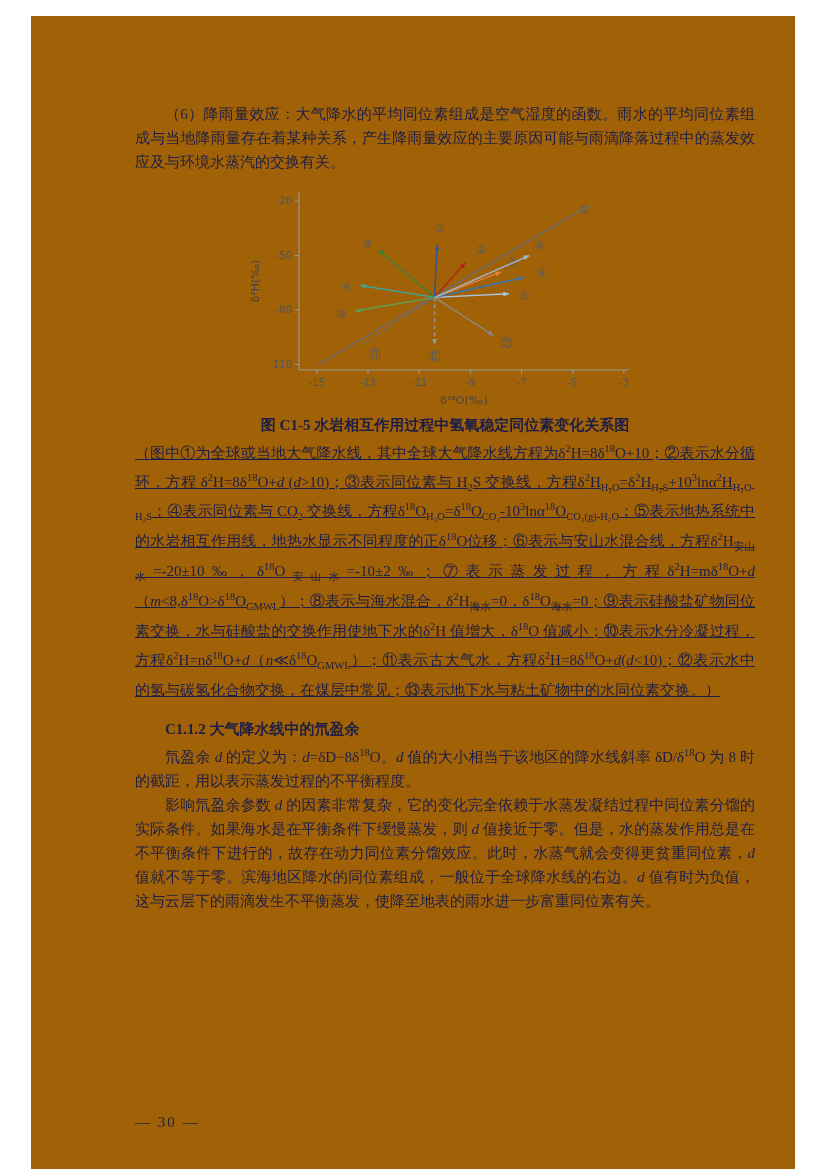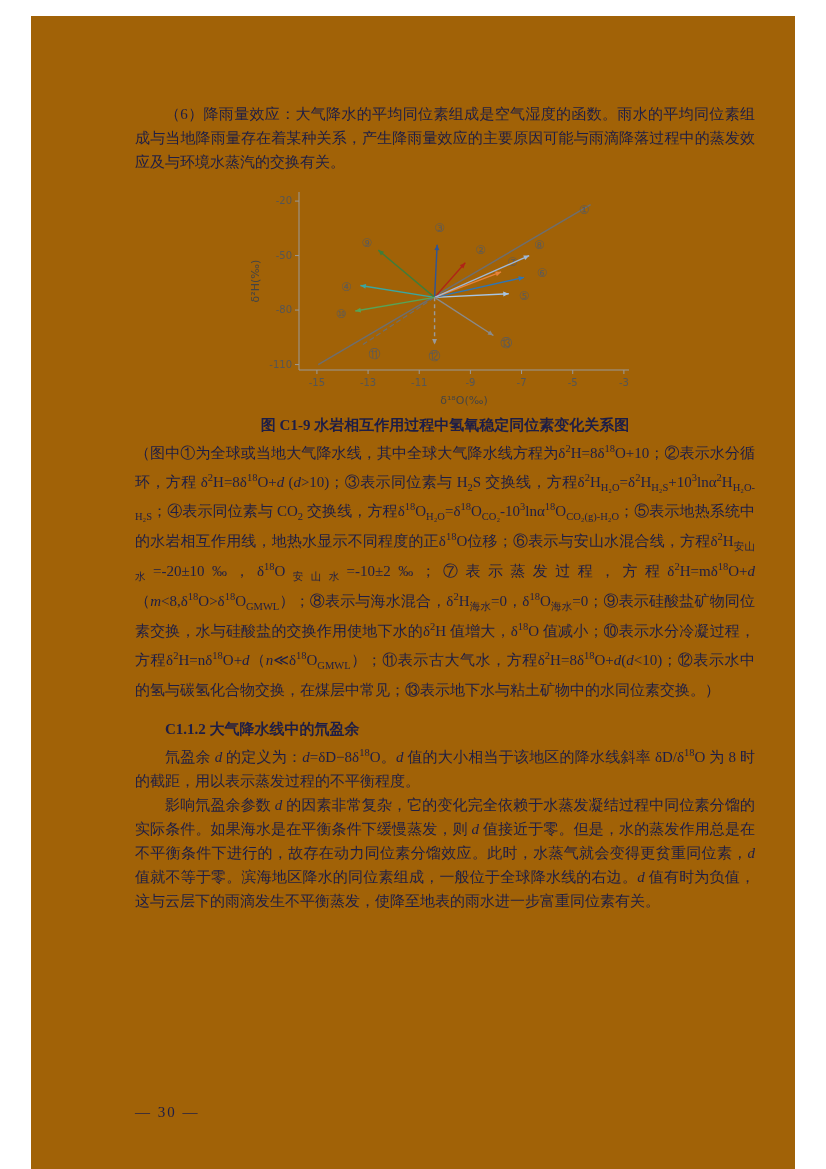--- a/index.html
+++ b/index.html
@@ -23,20 +23,21 @@
   .para {
     font-size: 15px;
     line-height: 1.6;
     text-align: justify;
     color: #1d1d46;
   }
   .indent { text-indent: 2em; }
   .note {
     line-height: 1.9;
     margin-top: 4px;
+    text-decoration: underline;
   }
   .figure {
     text-align: center;
     margin: 8px 0 2px 0;
   }
   .chart-mount { display: inline-block; }
   .caption {
     font-weight: bold;
     font-size: 15px;
     margin-top: 2px;
@@ -45,21 +46,21 @@
   .section-heading {
     font-size: 15px;
     font-weight: bold;
     text-indent: 2em;
     margin: 16px 0 6px 0;
     color: #1d1d46;
   }
   .footer {
     position: absolute;
     left: 104px;
-    bottom: 64px;
+    bottom: 54px;
     font-size: 15px;
     color: #1d1d46;
     letter-spacing: 2px;
     text-align: center;
   }
   sup, sub { font-size: 70%; }
 </style>
 </head>
 <body>
 
@@ -128,21 +129,21 @@
             <line x1="189.5813953488372" y1="115.3469387755102" x2="110.27906976744185" y2="128.96938775510205" stroke="#57a357" stroke-width="1.4"></line>
             <polygon points="110.27906976744185,128.96938775510205 115.26431866967917,125.63063149224881 116.09271996764473,130.45312336149595" fill="#57a357"></polygon>
             <text x="96.20930232558136" y="135.69387755102042" text-anchor="middle" font-size="12" fill="#5a5a5a" font-family="&quot;DejaVu Sans&quot;, sans-serif">⑩</text>
             <line x1="189.5813953488372" y1="115.3469387755102" x2="189.5813953488372" y2="162.57142857142856" stroke="#9a9a9a" stroke-width="1.4" stroke-dasharray="4 3"></line>
             <polygon points="189.5813953488372,162.57142857142856 187.13483263047976,157.09289492955472 192.02795806719462,157.09289492955472" fill="#9a9a9a"></polygon>
             <text x="189.5813953488372" y="178.37755102040816" text-anchor="middle" font-size="12" fill="#5a5a5a" font-family="&quot;DejaVu Sans&quot;, sans-serif">⑫</text>
             <line x1="189.5813953488372" y1="115.3469387755102" x2="248.4186046511628" y2="153.48979591836735" stroke="#8a8a8a" stroke-width="1.4"></line>
             <polygon points="248.4186046511628,153.48979591836735 242.4906870748931,152.56254556978146 245.15241062691655,148.4567077415143" fill="#8a8a8a"></polygon>
             <text x="261.2093023255814" y="164.75510204081633" text-anchor="middle" font-size="12" fill="#5a5a5a" font-family="&quot;DejaVu Sans&quot;, sans-serif">⑬</text>
           </svg></div>
-      <figcaption class="caption">图 C1-9 水岩相互作用过程中氢氧稳定同位素变化关系图</figcaption>
+      <figcaption class="caption">图 C1-5 水岩相互作用过程中氢氧稳定同位素变化关系图</figcaption>
     </figure>
 
     <p class="para note">（图中①为全球或当地大气降水线，其中全球大气降水线方程为δ<sup>2</sup>H=8δ<sup>18</sup>O+10；②表示水分循环，方程 δ<sup>2</sup>H=8δ<sup>18</sup>O+<i>d</i> (<i>d</i>&gt;10)；③表示同位素与 H<sub>2</sub>S 交换线，方程δ<sup>2</sup>H<sub>H₂O</sub>=δ<sup>2</sup>H<sub>H₂S</sub>+10<sup>3</sup>lnα<sup>2</sup>H<sub>H₂O-H₂S</sub>；④表示同位素与 CO<sub>2</sub> 交换线，方程δ<sup>18</sup>O<sub>H₂O</sub>=δ<sup>18</sup>O<sub>CO₂</sub>-10<sup>3</sup>lnα<sup>18</sup>O<sub>CO₂(g)-H₂O</sub>；⑤表示地热系统中的水岩相互作用线，地热水显示不同程度的正δ<sup>18</sup>O位移；⑥表示与安山水混合线，方程δ<sup>2</sup>H<sub>安山水</sub>=-20±10‰，δ<sup>18</sup>O<sub>安山水</sub>=-10±2‰；⑦表示蒸发过程，方程δ<sup>2</sup>H=mδ<sup>18</sup>O+<i>d</i>（<i>m</i>&lt;8,δ<sup>18</sup>O&gt;δ<sup>18</sup>O<sub>GMWL</sub>）；⑧表示与海水混合，δ<sup>2</sup>H<sub>海水</sub>=0，δ<sup>18</sup>O<sub>海水</sub>=0；⑨表示硅酸盐矿物同位素交换，水与硅酸盐的交换作用使地下水的δ<sup>2</sup>H 值增大，δ<sup>18</sup>O 值减小；⑩表示水分冷凝过程，方程δ<sup>2</sup>H=nδ<sup>18</sup>O+<i>d</i>（<i>n</i>≪δ<sup>18</sup>O<sub>GMWL</sub>）；⑪表示古大气水，方程δ<sup>2</sup>H=8δ<sup>18</sup>O+<i>d</i>(<i>d</i>&lt;10)；⑫表示水中的氢与碳氢化合物交换，在煤层中常见；⑬表示地下水与粘土矿物中的水同位素交换。）</p>
 
     <h3 class="section-heading">C1.1.2 大气降水线中的氘盈余</h3>
 
     <p class="para indent">氘盈余 <i>d</i> 的定义为：<i>d</i>=δD−8δ<sup>18</sup>O。<i>d</i> 值的大小相当于该地区的降水线斜率 δD/δ<sup>18</sup>O 为 8 时的截距，用以表示蒸发过程的不平衡程度。</p>
 
     <p class="para indent">影响氘盈余参数 <i>d</i> 的因素非常复杂，它的变化完全依赖于水蒸发凝结过程中同位素分馏的实际条件。如果海水是在平衡条件下缓慢蒸发，则 <i>d</i> 值接近于零。但是，水的蒸发作用总是在不平衡条件下进行的，故存在动力同位素分馏效应。此时，水蒸气就会变得更贫重同位素，<i>d</i> 值就不等于零。滨海地区降水的同位素组成，一般位于全球降水线的右边。<i>d</i> 值有时为负值，这与云层下的雨滴发生不平衡蒸发，使降至地表的雨水进一步富重同位素有关。</p>
 

